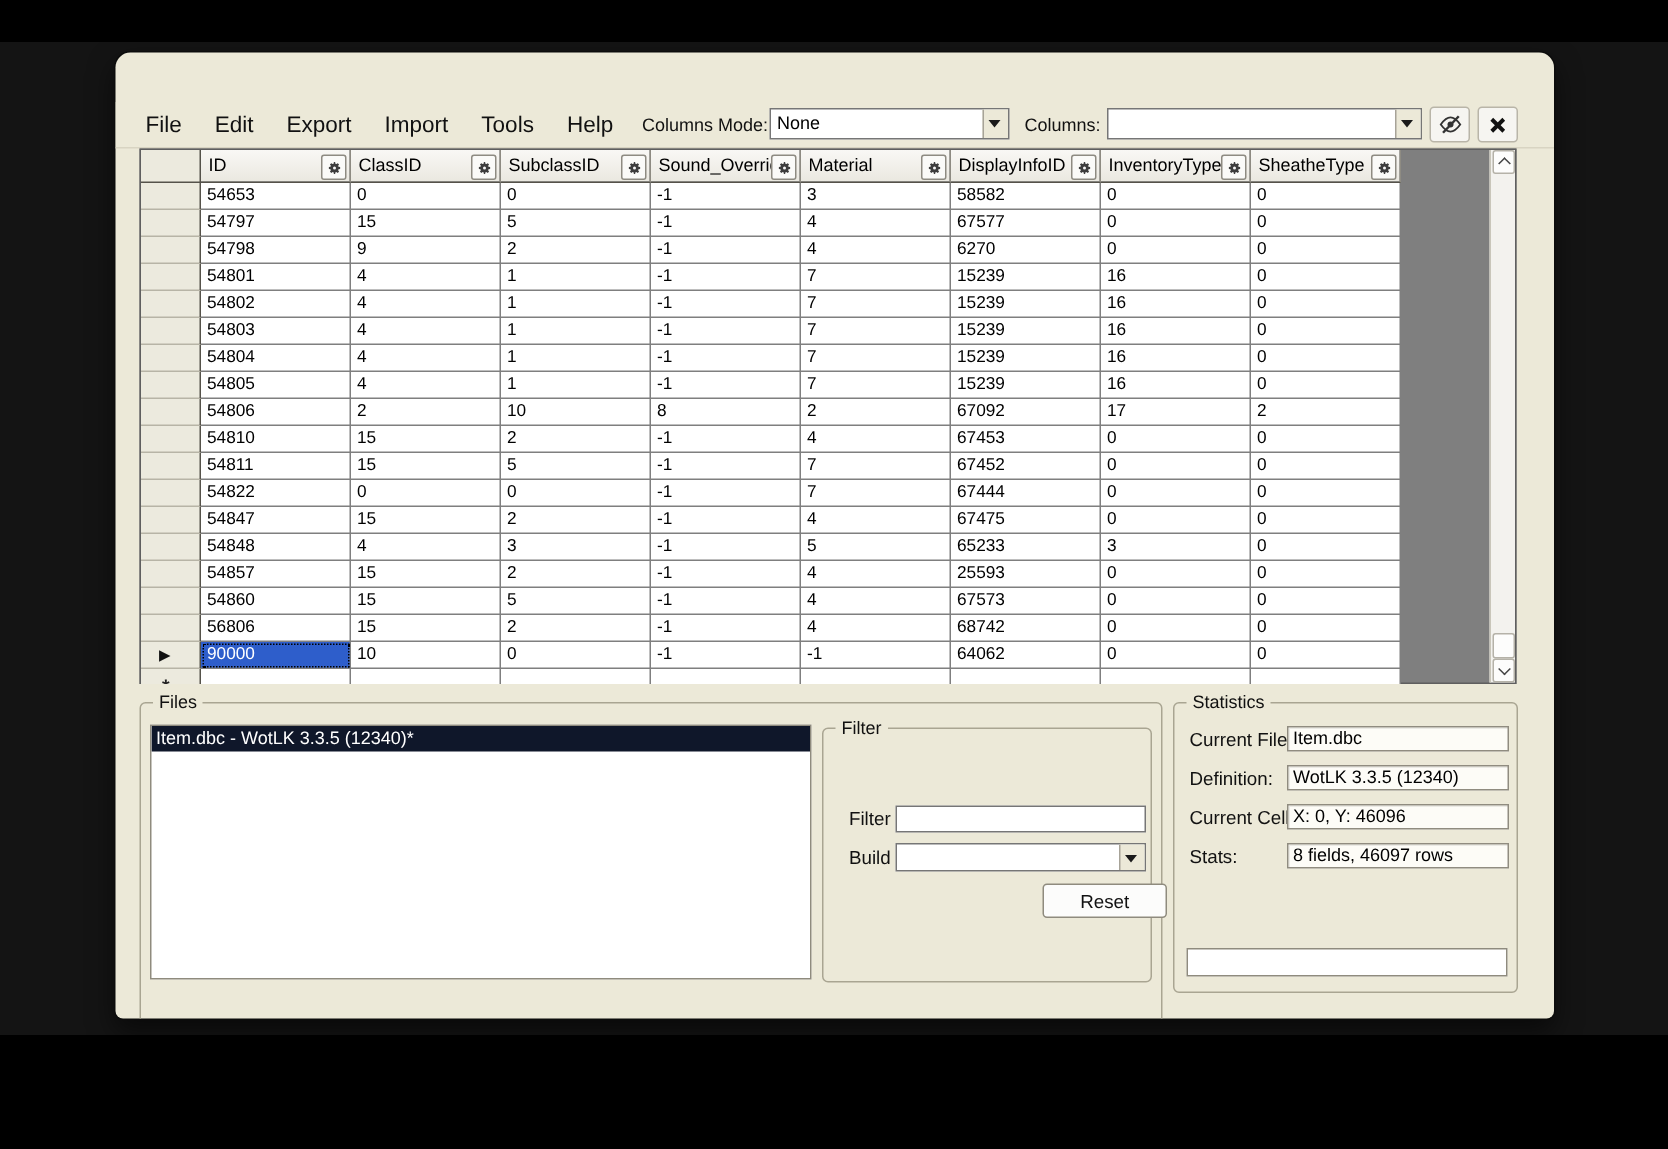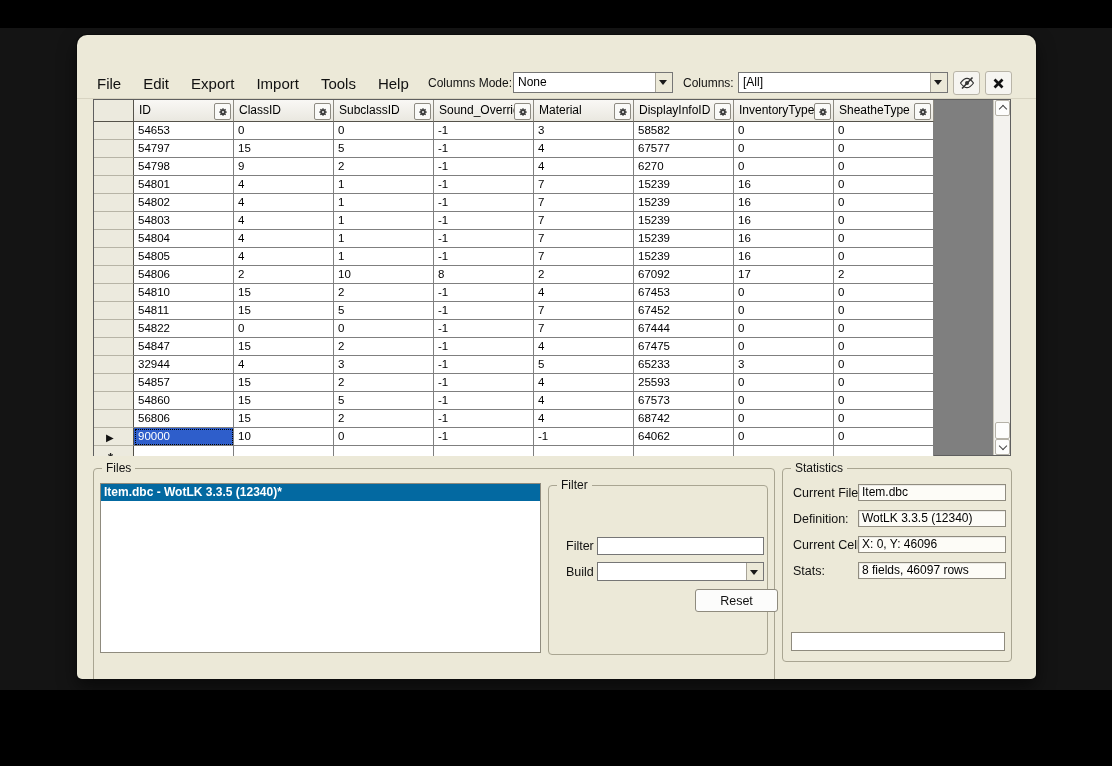--- a/index.html
+++ b/index.html
@@ -44,21 +44,21 @@
   .chev{display:block;width:5px;height:5px;border-left:1.6px solid #444;border-bottom:1.6px solid #444;margin:4px auto 0;}
   .chev.u{transform:rotate(135deg);margin-top:5px;}
   .chev.d{transform:rotate(-45deg);margin-top:3px;}
   .scroll-thumb{position:absolute;left:1px;top:322px;width:15px;height:17px;background:#fdfdfc;border:1px solid #b5b2a8;border-radius:2px;box-sizing:border-box;}
   
   .groupbox{position:absolute;border:1px solid #a9a592;border-radius:4px;box-sizing:border-box;}
   .gb-label{position:absolute;top:-8px;left:8px;background:#ece9d8;padding:0 4px;font-size:12px;color:#111;}
   .files-group{left:16px;top:433px;width:682px;height:224px;padding-left:32px;}
   .listbox{position:absolute;left:6px;top:14px;width:441px;height:170px;background:#fff;border:1px solid #8f8b7e;box-sizing:border-box;overflow:hidden;}
   .list-item{height:17px;line-height:17px;font-size:12px;padding-left:3px;white-space:nowrap;}
-  .list-item.selected{background:#0369a1;color:#fff;font-weight:bold;}
+  .list-item.selected{background:#0f172a;color:#fff;}
   .filter-group{left:471px;top:450px;width:220px;height:170px;}
   .flabel{position:absolute;left:17px;font-size:12.5px;color:#111;}
   .ftext{position:absolute;left:48px;width:167px;height:18px;background:#fff;border:1px solid #767676;box-sizing:border-box;font-size:12px;padding:0 3px;font-family:"Liberation Sans",sans-serif;}
   .build-combo{left:48px;top:76px;width:167px;height:19px;}
   .reset-btn{position:absolute;left:146px;top:103px;width:83px;height:23px;background:#fcfcfb;border:1px solid #8f8b7e;border-radius:3px;font-size:12.5px;font-family:"Liberation Sans",sans-serif;color:#111;}
   .stats-group{left:705px;top:433px;width:230px;height:194px;}
   .stat-label{position:absolute;left:10px;font-size:12.5px;color:#111;}
   .stat-box{position:absolute;left:75px;width:148px;height:17px;background:#fdfcf7;border:1px solid #908c80;box-sizing:border-box;box-shadow:inset 1px 1px 0 rgba(0,0,0,.07);font-size:12px;line-height:15px;padding:0 3px;white-space:nowrap;overflow:hidden;color:#000;}
   .stats-note{position:absolute;left:8px;top:163px;width:214px;height:19px;background:#fff;border:1px solid #8f8b7e;box-sizing:border-box;font-family:"Liberation Sans",sans-serif;}
   .newrow-star{position:absolute;left:14px;top:3px;font-size:13px;font-weight:bold;color:#222;}
@@ -81,21 +81,20 @@
         </div>
       <span class="tlabel" style="left:351px">Columns Mode:</span>
       <div class="combo" style="left:436px;width:160px">
         <span class="combo-val">None</span>
         <span class="combo-btn">
             <i class="tri"></i>
           </span>
       </div>
       <span class="tlabel" style="left:606px">Columns:</span>
       <div class="combo" style="left:661px;width:210px">
-        <span class="combo-val">[All]</span>
         <span class="combo-btn">
             <i class="tri"></i>
           </span>
       </div>
       <button class="tool-btn" style="left:876px">
         <svg width="16" height="16" viewBox="0 0 16 16">
             <path d="M1.5 8c2.4-3.3 4.3-4.7 6.5-4.7S12.1 4.7 14.5 8c-2.4 3.3-4.3 4.7-6.5 4.7S3.9 11.3 1.5 8z" fill="none" stroke="#333" stroke-width="1.2"></path>
             <circle cx="8" cy="8" r="2" fill="#333"></circle>
             <line x1="3" y1="13.5" x2="13.5" y2="2.5" stroke="#333" stroke-width="1.6"></line>
           </svg>
@@ -323,21 +322,21 @@
             <div class="cell">15</div>
             <div class="cell">2</div>
             <div class="cell">-1</div>
             <div class="cell">4</div>
             <div class="cell">67475</div>
             <div class="cell">0</div>
             <div class="cell">0</div>
           </div>
           <div class="grid-row">
             <div class="cell gutter"></div>
-            <div class="cell">32944</div>
+            <div class="cell">54848</div>
             <div class="cell">4</div>
             <div class="cell">3</div>
             <div class="cell">-1</div>
             <div class="cell">5</div>
             <div class="cell">65233</div>
             <div class="cell">3</div>
             <div class="cell">0</div>
           </div>
           <div class="grid-row">
             <div class="cell gutter"></div>

